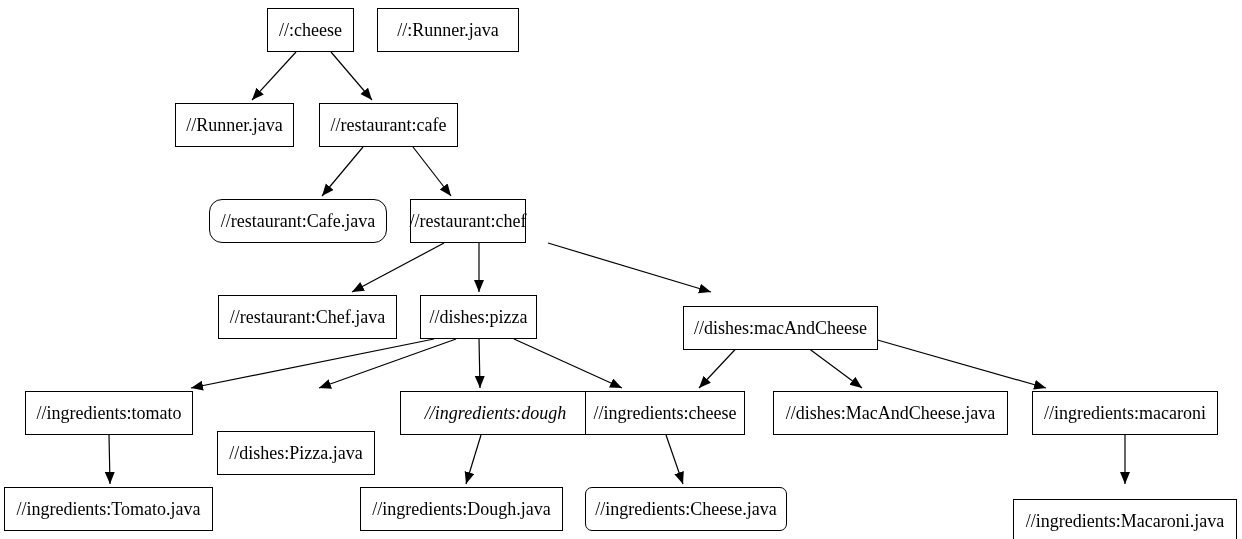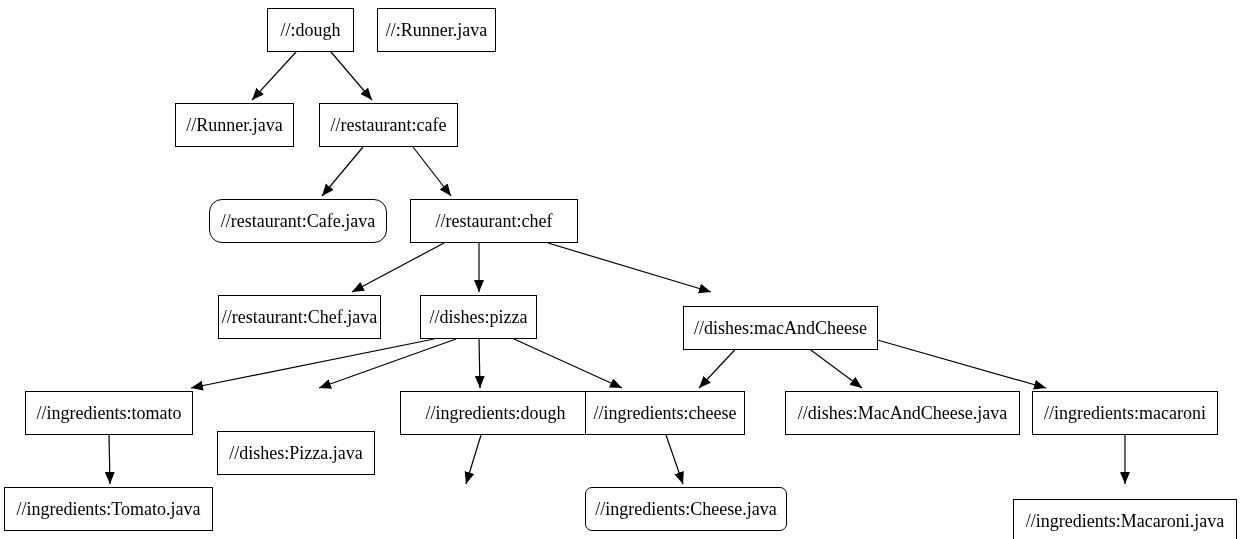--- a/index.html
+++ b/index.html
@@ -64,31 +64,32 @@
       <line x1="514" y1="339" x2="622" y2="388" stroke="#000000" marker-end="url(#arrow)"></line>
       <line x1="745" y1="339" x2="699" y2="388" stroke="#000000" marker-end="url(#arrow)"></line>
       <line x1="796" y1="339" x2="862" y2="388" stroke="#000000" marker-end="url(#arrow)"></line>
       <line x1="874" y1="339" x2="1046" y2="388" stroke="#000000" marker-end="url(#arrow)"></line>
       <line x1="109" y1="435" x2="110" y2="484" stroke="#000000" marker-end="url(#arrow)"></line>
       <line x1="481" y1="435" x2="466" y2="484" stroke="#000000" marker-end="url(#arrow)"></line>
       <line x1="666" y1="435" x2="683" y2="484" stroke="#000000" marker-end="url(#arrow)"></line>
       <line x1="1125" y1="435" x2="1125" y2="484" stroke="#000000" marker-end="url(#arrow)"></line>
     </svg>
 
-<div class="node" style="left: 267px; top: 8px; width: 87px; height: 44px;">//:dough</div>
-    <div class="node" style="left: 377px; top: 8px; width: 119px; height: 44px;">//:Runner.java</div>
+<div class="node" style="left: 267px; top: 8px; width: 87px; height: 44px;">//:cheese</div>
+    <div class="node" style="left: 377px; top: 8px; width: 142px; height: 44px;">//:Runner.java</div>
     <div class="node" style="left: 175px; top: 103px; width: 119px; height: 44px;">//Runner.java</div>
     <div class="node" style="left: 319px; top: 103px; width: 139px; height: 44px;">//restaurant:cafe</div>
     <div class="node" style="left: 209px; top: 199px; width: 178px; height: 44px; border-radius: 13px;">//restaurant:Cafe.java</div>
-    <div class="node" style="left: 410px; top: 199px; width: 168px; height: 44px;">//restaurant:chef</div>
-    <div class="node" style="left: 218px; top: 295px; width: 163px; height: 44px;">//restaurant:Chef.java</div>
+    <div class="node" style="left: 410px; top: 199px; width: 116px; height: 44px;">//restaurant:chef</div>
+    <div class="node" style="left: 218px; top: 295px; width: 179px; height: 44px;">//restaurant:Chef.java</div>
     <div class="node" style="left: 420px; top: 295px; width: 117px; height: 44px;">//dishes:pizza</div>
     <div class="node" style="left: 683px; top: 306px; width: 195px; height: 44px;">//dishes:macAndCheese</div>
     <div class="node" style="left: 25px; top: 391px; width: 168px; height: 44px;">//ingredients:tomato</div>
     <div class="node" style="left: 217px; top: 391px; width: 158px; height: 44px; margin-top: 40px;">//dishes:Pizza.java</div>
-    <div class="node" style="left: 400px; top: 391px; width: 191px; height: 44px;">//ingredients:dough</div>
+    <div class="node" style="left: 400px; top: 391px; width: 191px; height: 44px; font-style: italic;">//ingredients:dough</div>
     <div class="node" style="left: 585px; top: 391px; width: 160px; height: 44px; text-align: right;">//ingredients:cheese</div>
-    <div class="node" style="left: 773px; top: 391px; width: 235px; height: 44px; margin-left: 12px;">//dishes:MacAndCheese.java</div>
+    <div class="node" style="left: 773px; top: 391px; width: 235px; height: 44px;">//dishes:MacAndCheese.java</div>
     <div class="node" style="left: 1032px; top: 391px; width: 186px; height: 44px;">//ingredients:macaroni</div>
     <div class="node" style="left: 4px; top: 487px; width: 209px; height: 44px;">//ingredients:Tomato.java</div>
+    <div class="node" style="left: 360px; top: 487px; width: 203px; height: 44px;">//ingredients:Dough.java</div>
     <div class="node" style="left: 585px; top: 487px; width: 202px; height: 44px; border-radius: 7px;">//ingredients:Cheese.java</div>
     <div class="node" style="left: 1013px; top: 487px; width: 224px; height: 44px; margin-top: 12px;">//ingredients:Macaroni.java</div>
   </div>
 
 </body></html>

